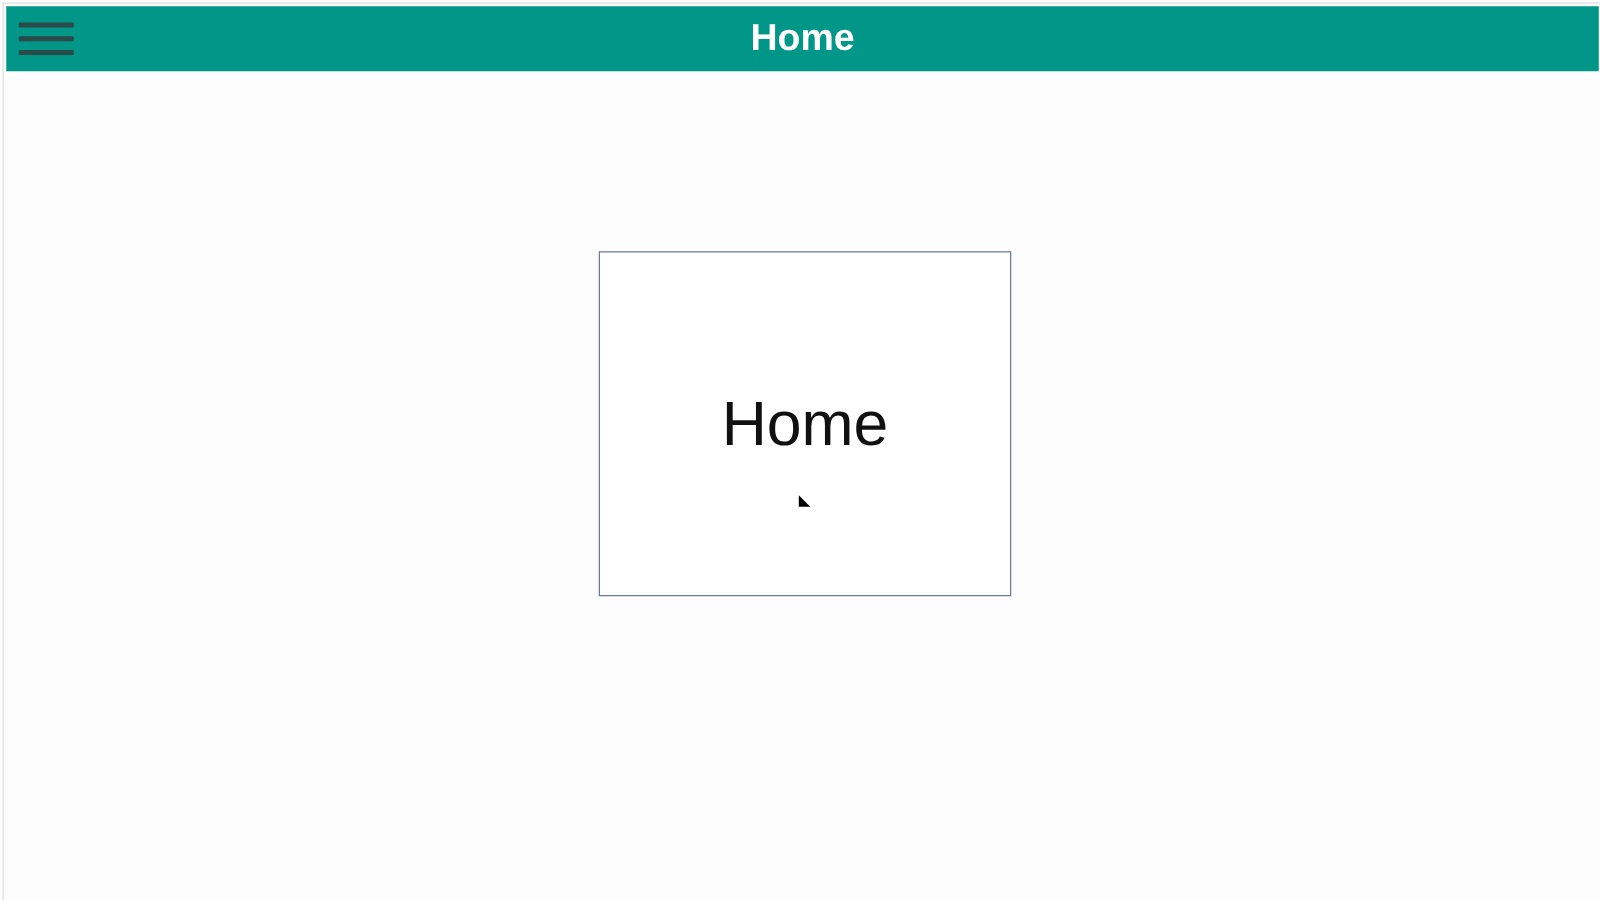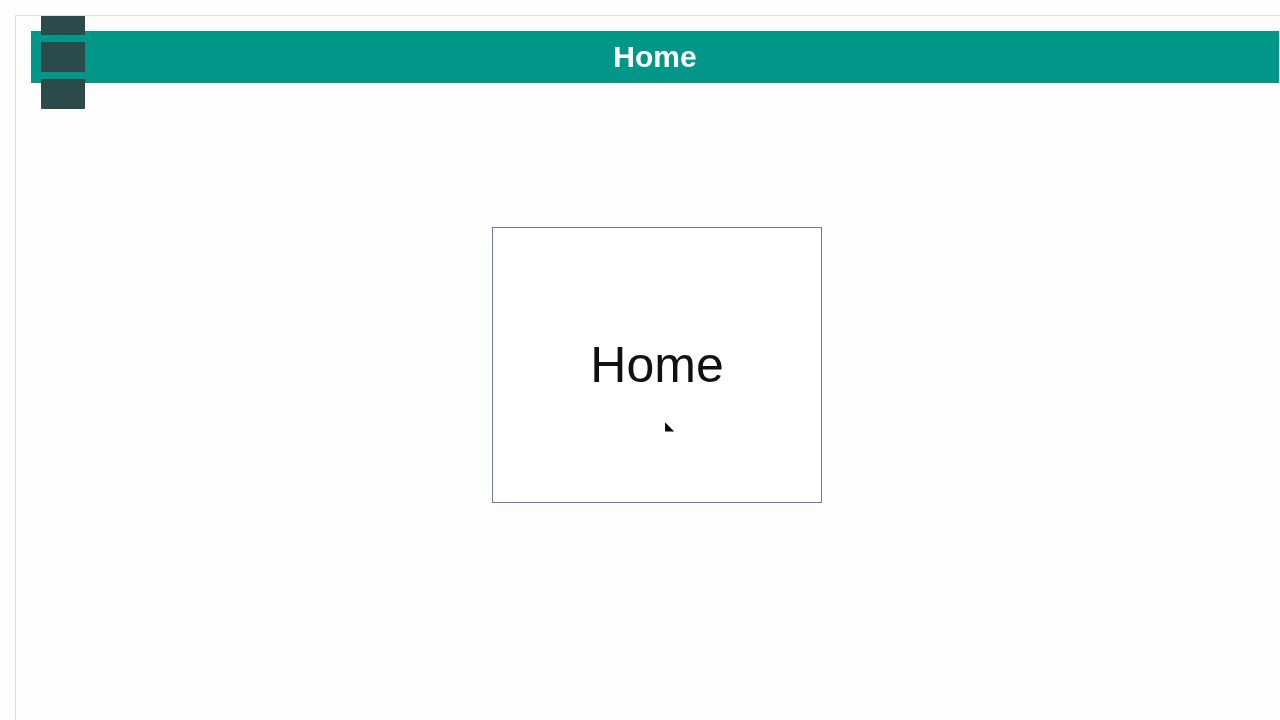--- a/index.html
+++ b/index.html
@@ -1,17 +1,17 @@
 <!DOCTYPE html>
 <html><head>
   <meta charset="utf-8">
   <style>
     * {
       margin: 0;
-      padding: 15px;
+      padding: 2px;
       box-sizing: border-box;
     }
     body {
       font-family: 'Segoe UI', Tahoma, Geneva, Verdana, sans-serif;
       background: #fdfdfd;
       width: 1280px;
       height: 720px;
       overflow: hidden;
       position: relative;
       border: 1px solid #ddd;

